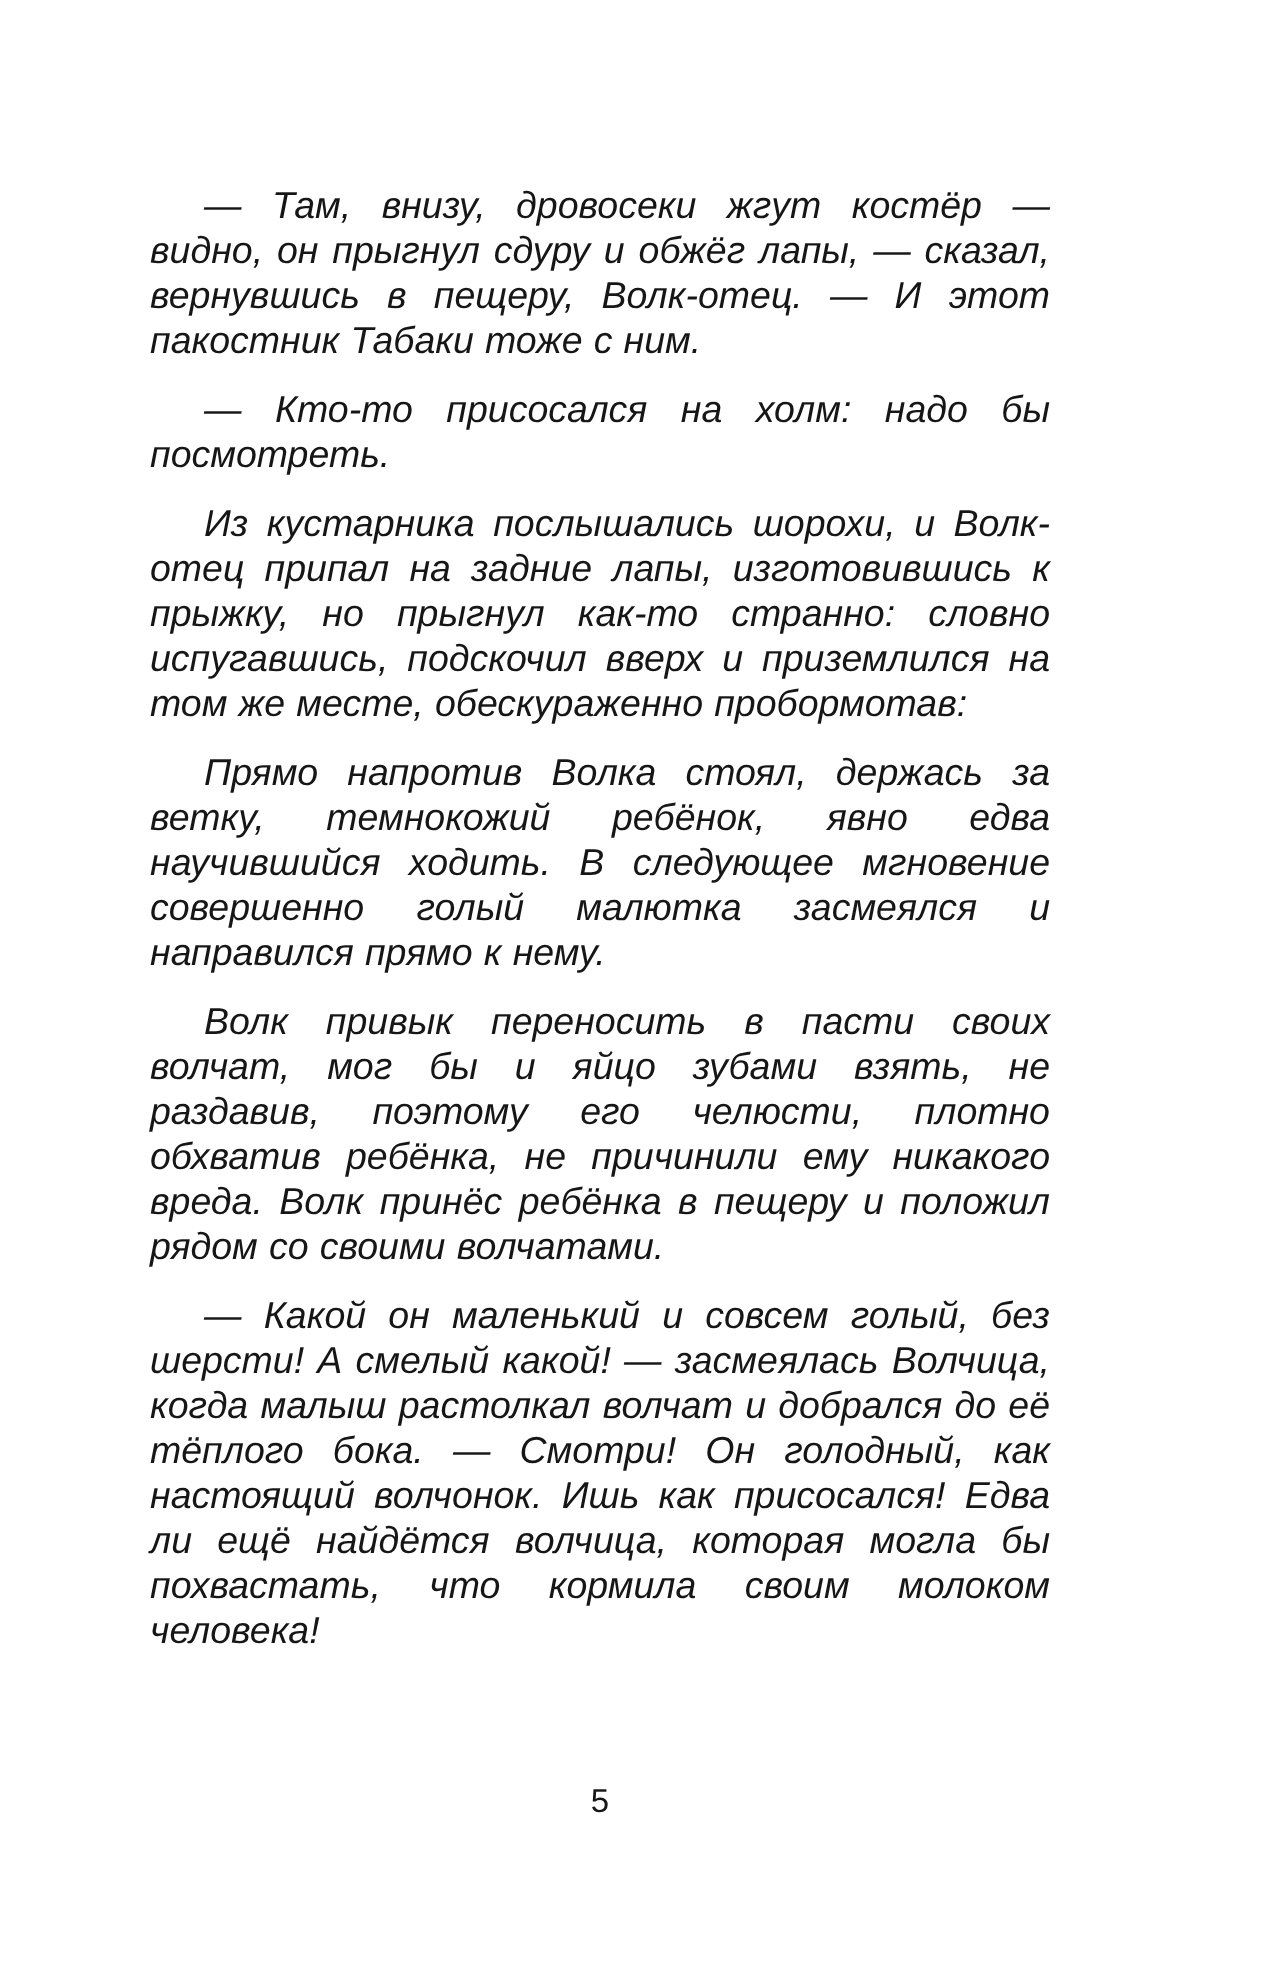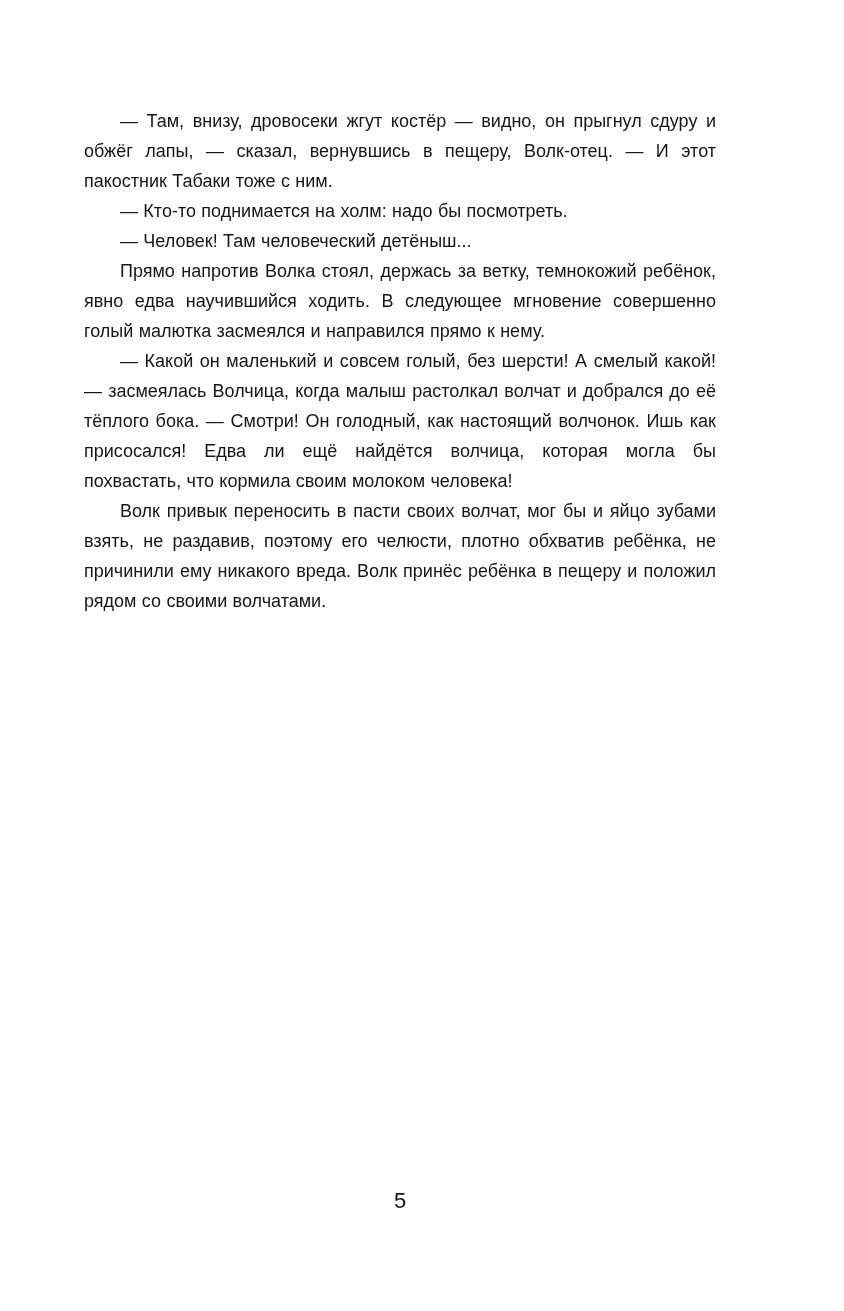--- a/index.html
+++ b/index.html
@@ -15,45 +15,46 @@
     color: #161616;
     overflow: hidden;
   }
   .text-block {
     position: absolute;
     left: 84px;
     top: 106px;
     width: 632px;
   }
   .text-block p {
-    margin: 0;
-    font-size: 18px;
+    margin: 16px;
+    font-size: 25px;
     line-height: 30px;
     text-align: justify;
     text-indent: 36px;
     hyphens: auto;
     -webkit-hyphens: auto;
     word-spacing: 0.02em;
+    font-style: italic;
   }
   .page-number {
     position: absolute;
     top: 1186px;
     left: 84px;
     width: 632px;
     text-align: center;
     font-size: 22px;
     line-height: 30px;
     color: #161616;
   }
 </style>
 </head>
 <body>
 
 <div class="text-block">
   <p>— Там, внизу, дровосеки жгут костёр — видно, он прыгнул сдуру и обжёг лапы, — сказал, вернувшись в пещеру, Волк-отец. — И этот пакостник Табаки тоже с ним.</p>
-  <p>— Кто-то поднимается на холм: надо бы посмотреть.</p>
-  <p>— Человек! Там человеческий детёныш...</p>
+  <p>— Кто-то присосался на холм: надо бы посмотреть.</p>
+  <p>Из кустарника послышались шорохи, и Волк-отец припал на задние лапы, изготовившись к прыжку, но прыгнул как-то странно: словно испугавшись, подскочил вверх и приземлился на том же месте, обескураженно пробормотав:</p>
   <p>Прямо напротив Волка стоял, держась за ветку, темнокожий ребёнок, явно едва научившийся ходить. В следующее мгновение совершенно голый малютка засмеялся и направился прямо к нему.</p>
+  <p>Волк привык переносить в пасти своих волчат, мог бы и яйцо зубами взять, не раздавив, поэтому его челюсти, плотно обхватив ребёнка, не причинили ему никакого вреда. Волк принёс ребёнка в пещеру и положил рядом со своими волчатами.</p>
   <p>— Какой он маленький и совсем голый, без шерсти! А смелый какой! — засмеялась Волчица, когда малыш растолкал волчат и добрался до её тёплого бока. — Смотри! Он голодный, как настоящий волчонок. Ишь как присосался! Едва ли ещё найдётся волчица, которая могла бы похвастать, что кормила своим молоком человека!</p>
-  <p>Волк привык переносить в пасти своих волчат, мог бы и яйцо зубами взять, не раздавив, поэтому его челюсти, плотно обхватив ребёнка, не причинили ему никакого вреда. Волк принёс ребёнка в пещеру и положил рядом со своими волчатами.</p>
 </div>
 
 <div class="page-number">5</div>
 
 </body></html>

